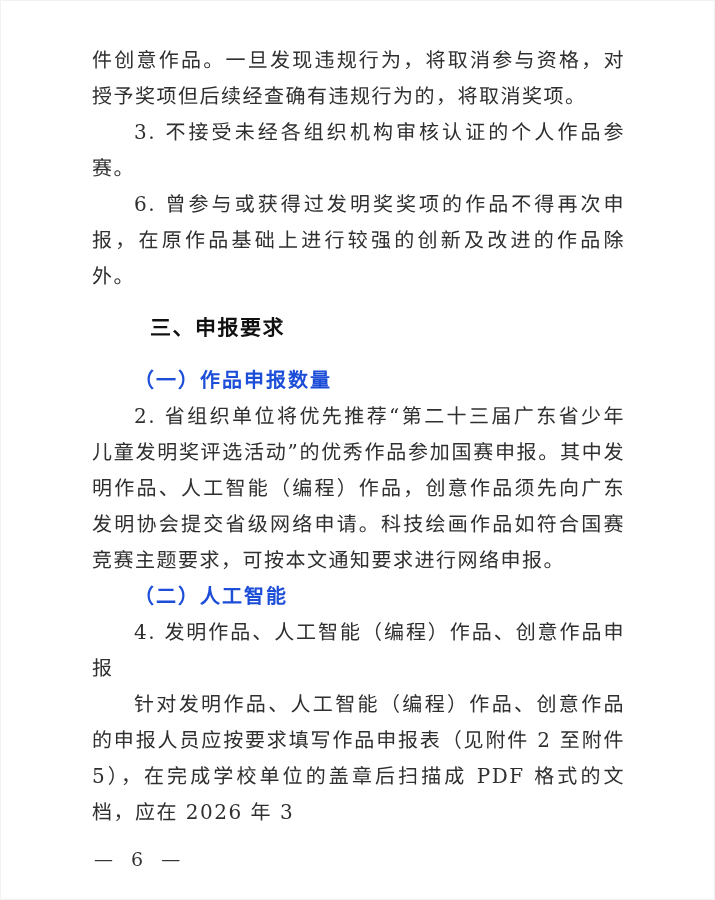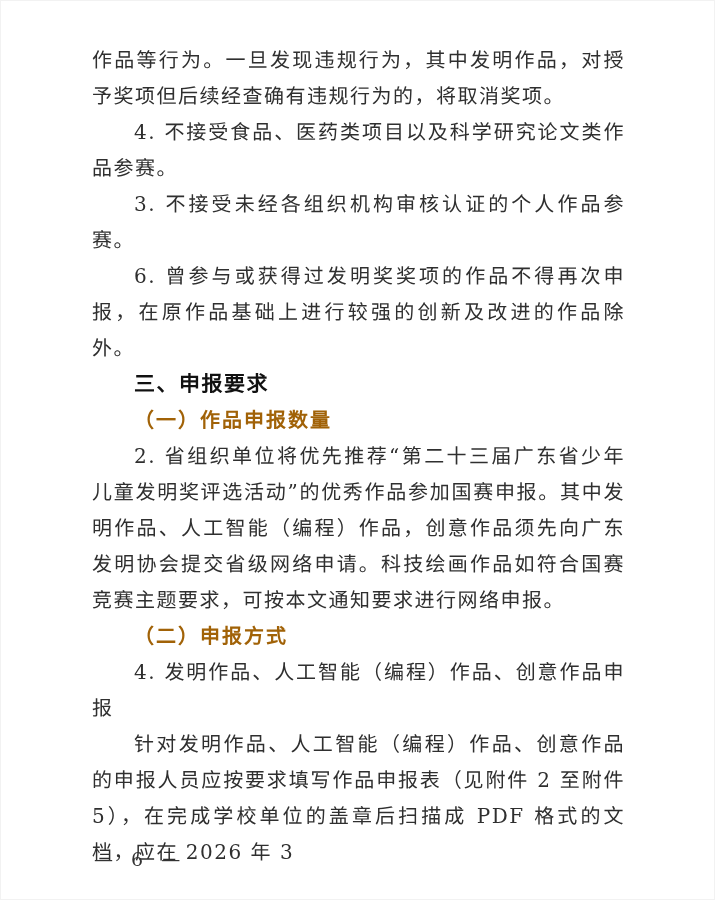--- a/index.html
+++ b/index.html
@@ -30,59 +30,58 @@
     line-height: 36px;
     letter-spacing: 1.5px;
     text-align: justify;
     text-justify: inter-character;
     color: #2f2f2f;
   }
   .para.indent {
     text-indent: 42px;
   }
   .heading-hei {
-    margin: 0;
+    margin: 16px;
     font-size: 21px;
     line-height: 36px;
     letter-spacing: 1.5px;
     text-indent: 42px;
     font-weight: bold;
     color: #111111;
     font-family: Liberation Serif, serif;
   }
   .heading-kai {
     margin: 0;
     font-size: 20px;
     line-height: 36px;
     letter-spacing: 2px;
     text-indent: 42px;
     font-weight: bold;
-    color: #a16207;
+    color: #1d4ed8;
     font-family: "DejaVu Serif", "Liberation Serif", serif;
   }
   .page-number {
     position: absolute;
     left: 94px;
     top: 848px;
     font-size: 19px;
     letter-spacing: 6px;
     color: #333333;
     font-family: "DejaVu Serif", "Liberation Serif", serif;
   }
 </style>
 </head>
 <body>
 
 <div class="page">
   <div class="body-text">
-    <p class="para">作品等行为。一旦发现违规行为，其中发明作品，对授予奖项但后续经查确有违规行为的，将取消奖项。</p>
-    <p class="para indent">4. 不接受食品、医药类项目以及科学研究论文类作品参赛。</p>
+    <p class="para">件创意作品。一旦发现违规行为，将取消参与资格，对授予奖项但后续经查确有违规行为的，将取消奖项。</p>
     <p class="para indent">3. 不接受未经各组织机构审核认证的个人作品参赛。</p>
     <p class="para indent">6. 曾参与或获得过发明奖奖项的作品不得再次申报，在原作品基础上进行较强的创新及改进的作品除外。</p>
     <h2 class="heading-hei">三、申报要求</h2>
     <h3 class="heading-kai">（一）作品申报数量</h3>
     <p class="para indent">2. 省组织单位将优先推荐“第二十三届广东省少年儿童发明奖评选活动”的优秀作品参加国赛申报。其中发明作品、人工智能（编程）作品，创意作品须先向广东发明协会提交省级网络申请。科技绘画作品如符合国赛竞赛主题要求，可按本文通知要求进行网络申报。</p>
-    <h3 class="heading-kai">（二）申报方式</h3>
+    <h3 class="heading-kai">（二）人工智能</h3>
     <p class="para indent">4. 发明作品、人工智能（编程）作品、创意作品申报</p>
     <p class="para indent">针对发明作品、人工智能（编程）作品、创意作品的申报人员应按要求填写作品申报表（见附件 2 至附件 5），在完成学校单位的盖章后扫描成 PDF 格式的文档，应在 2026 年 3</p>
   </div>
   <div class="page-number">— 6 —</div>
 </div>
 
 </body></html>

